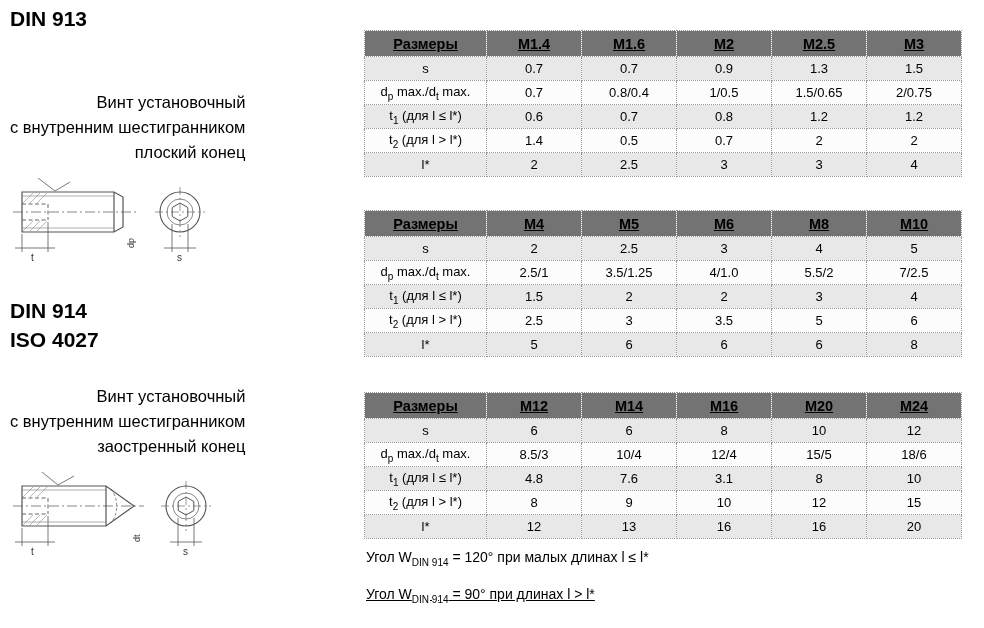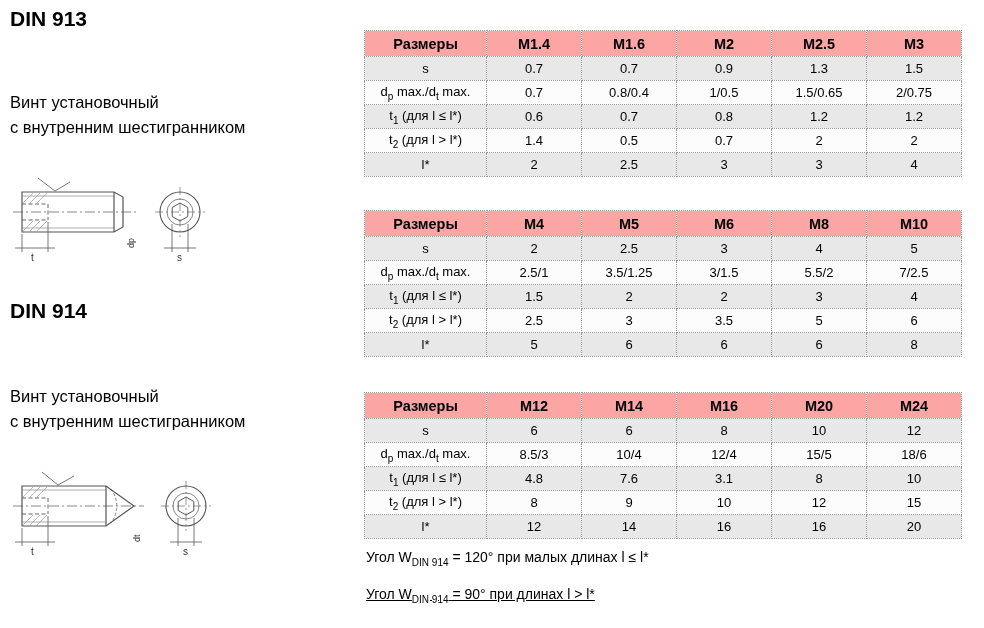--- a/index.html
+++ b/index.html
@@ -2,36 +2,36 @@
 <html><head>
 <meta charset="utf-8">
 <style>
   * { box-sizing: border-box; }
   html,body { margin:0; padding:0; background:#fff; }
   body { font-family:"Liberation Sans","DejaVu Sans",sans-serif; color:#000; }
   .page { position:relative; width:984px; height:628px; background:#fff; overflow:hidden; }
 
   
   .std-head { position:absolute; font-size:21px; font-weight:bold; line-height:29px; }
-  .desc { position:absolute; font-size:16.5px; line-height:25px; }
+  .desc { position:absolute; font-size:16.5px; line-height:25px;text-align:right; }
   .drawing { position:absolute; }
   svg text { font-family:"Liberation Sans","DejaVu Sans",sans-serif; }
 
   
   .tbl-wrap { position:absolute; }
   table { border-collapse:collapse; table-layout:fixed; width:597px; }
   col.c0 { width:122px; }
   col.cv { width:95px; }
   th, td {
     border:1px dotted #979797;
     height:24px; padding:0 2px;
     text-align:center; vertical-align:middle;
     font-size:13px; white-space:nowrap; overflow:hidden;
   }
-  th { background:#fca5a5; font-weight:bold; font-size:14.5px; height:26px; }
+  th { background:#737373; font-weight:bold; font-size:14.5px; height:26px;text-decoration:underline; }
   tbody tr:nth-child(odd) td { background:#e8e8e8; }
   tbody tr:nth-child(even) td { background:#fcfcfc; }
   sub { font-size:10px; }
 
   
   .notes { position:absolute; left:366px; top:548px; width:600px; }
   .note { margin:0 0 13px 0; font-size:14px; line-height:18px; }
   .note:nth-child(2) { margin-bottom:25px;text-decoration:underline; }
   .note:nth-child(3) { margin-bottom:0; }
 </style>
@@ -40,20 +40,21 @@
 
 <div class="page">
 
   <div class="std-head" style="left:10px; top:4px;">
     <div>DIN 913</div>
   </div>
 
   <div class="desc" style="left:10px; top:90px;">
     <div>Винт установочный</div>
     <div>с внутренним шестигранником</div>
+    <div>плоский конец</div>
   </div>
 
   <svg class="drawing" style="left:8px; top:176px;" width="345" height="88" viewBox="0 0 345 88">
     <g stroke="#555" fill="none" stroke-width="1.2">
       <path d="M14,16 L106,16 L115,21 L115,51 L106,56 L14,56 Z"></path>
       <line x1="106" y1="16" x2="106" y2="56"></line>
     </g>
     <g stroke="#777" fill="none" stroke-width="0.6">
       <line x1="14" y1="20" x2="106" y2="20"></line>
       <line x1="14" y1="52" x2="106" y2="52"></line>
@@ -93,25 +94,27 @@
     <g stroke="#555" stroke-width="0.8">
       <line x1="164" y1="48" x2="164" y2="76"></line>
       <line x1="180" y1="48" x2="180" y2="76"></line>
       <line x1="156" y1="72" x2="188" y2="72"></line>
     </g>
     <text x="169" y="85" font-size="10" fill="#333">s</text>
   </svg>
 
   <div class="std-head" style="left:10px; top:296px;">
     <div>DIN 914</div>
+    <div>ISO 4027</div>
   </div>
 
   <div class="desc" style="left:10px; top:384px;">
     <div>Винт установочный</div>
     <div>с внутренним шестигранником</div>
+    <div>заостренный конец</div>
   </div>
 
   <svg class="drawing" style="left:8px; top:470px;" width="345" height="88" viewBox="0 0 345 88">
     <g stroke="#555" fill="none" stroke-width="1.2">
       <path d="M14,16 L98,16 L126,36 L98,56 L14,56 Z"></path>
       <line x1="98" y1="16" x2="98" y2="56"></line>
     </g>
     <g stroke="#777" fill="none" stroke-width="0.6">
       <line x1="14" y1="20" x2="98" y2="20"></line>
       <line x1="14" y1="52" x2="98" y2="52"></line>
@@ -248,21 +251,21 @@
             <td>2</td>
             <td>2.5</td>
             <td>3</td>
             <td>4</td>
             <td>5</td>
           </tr>
           <tr>
             <td><span>d</span><sub>p</sub><span> max./d</span><sub>t</sub><span> max.</span></td>
             <td>2.5/1</td>
             <td>3.5/1.25</td>
-            <td>3/1.5</td>
+            <td>4/1.0</td>
             <td>5.5/2</td>
             <td>7/2.5</td>
           </tr>
           <tr>
             <td><span>t</span><sub>1</sub><span> (для l ≤ l*)</span></td>
             <td>1.5</td>
             <td>2</td>
             <td>2</td>
             <td>3</td>
             <td>4</td>
@@ -336,21 +339,21 @@
             <td><span>t</span><sub>2</sub><span> (для l &gt; l*)</span></td>
             <td>8</td>
             <td>9</td>
             <td>10</td>
             <td>12</td>
             <td>15</td>
           </tr>
           <tr>
             <td><span>l*</span></td>
             <td>12</td>
-            <td>14</td>
+            <td>13</td>
             <td>16</td>
             <td>16</td>
             <td>20</td>
           </tr>
         </tbody>
       </table>
   </div>
 
   <div class="notes">
     <p class="note"><span>Угол W</span><sub>DIN 914</sub><span> = 120° при малых длинах l ≤ l*</span></p>

